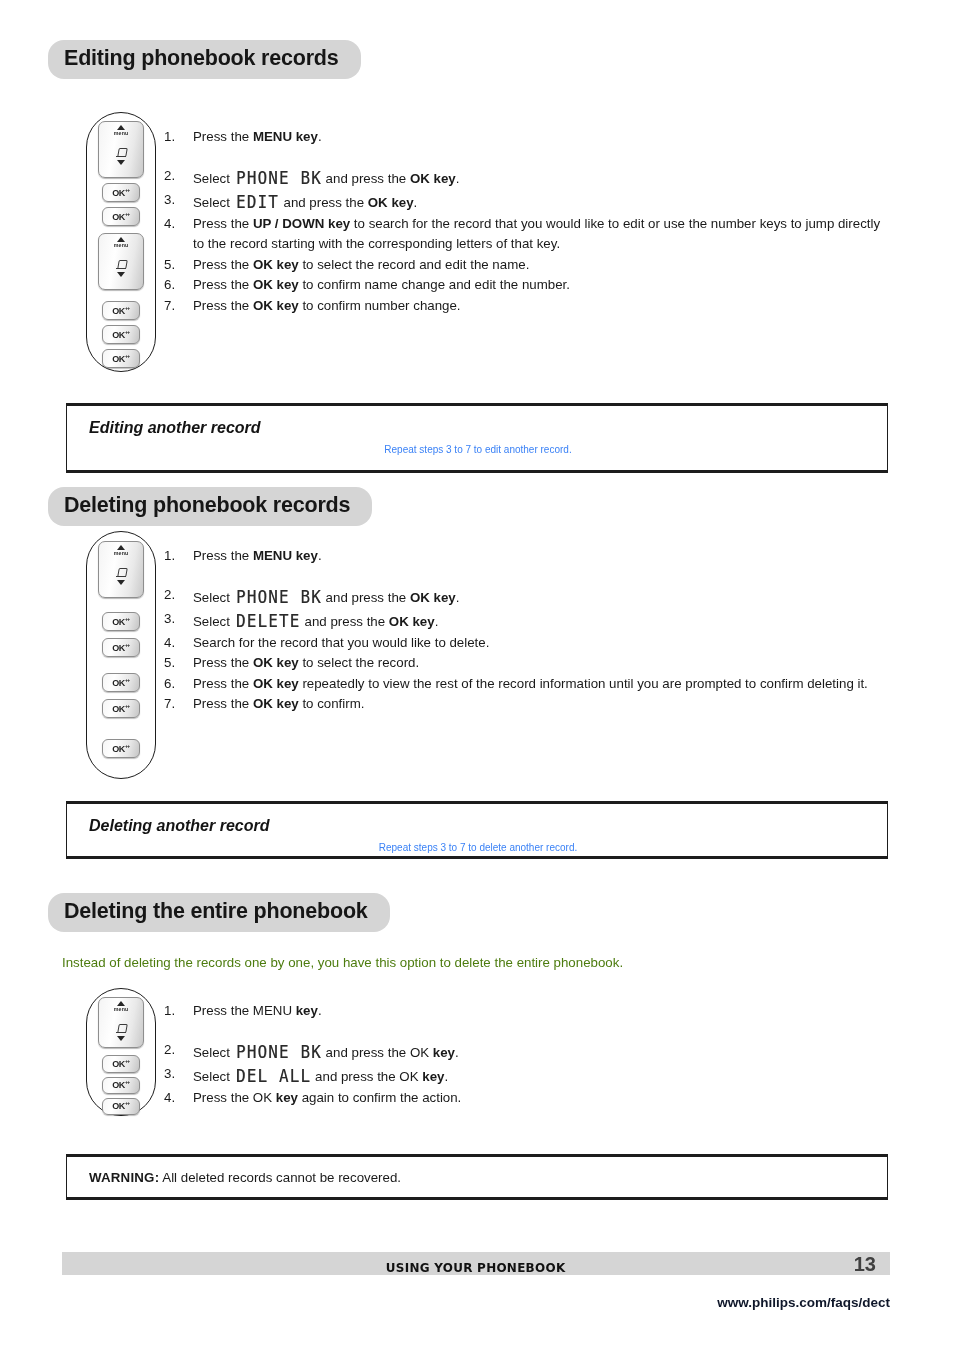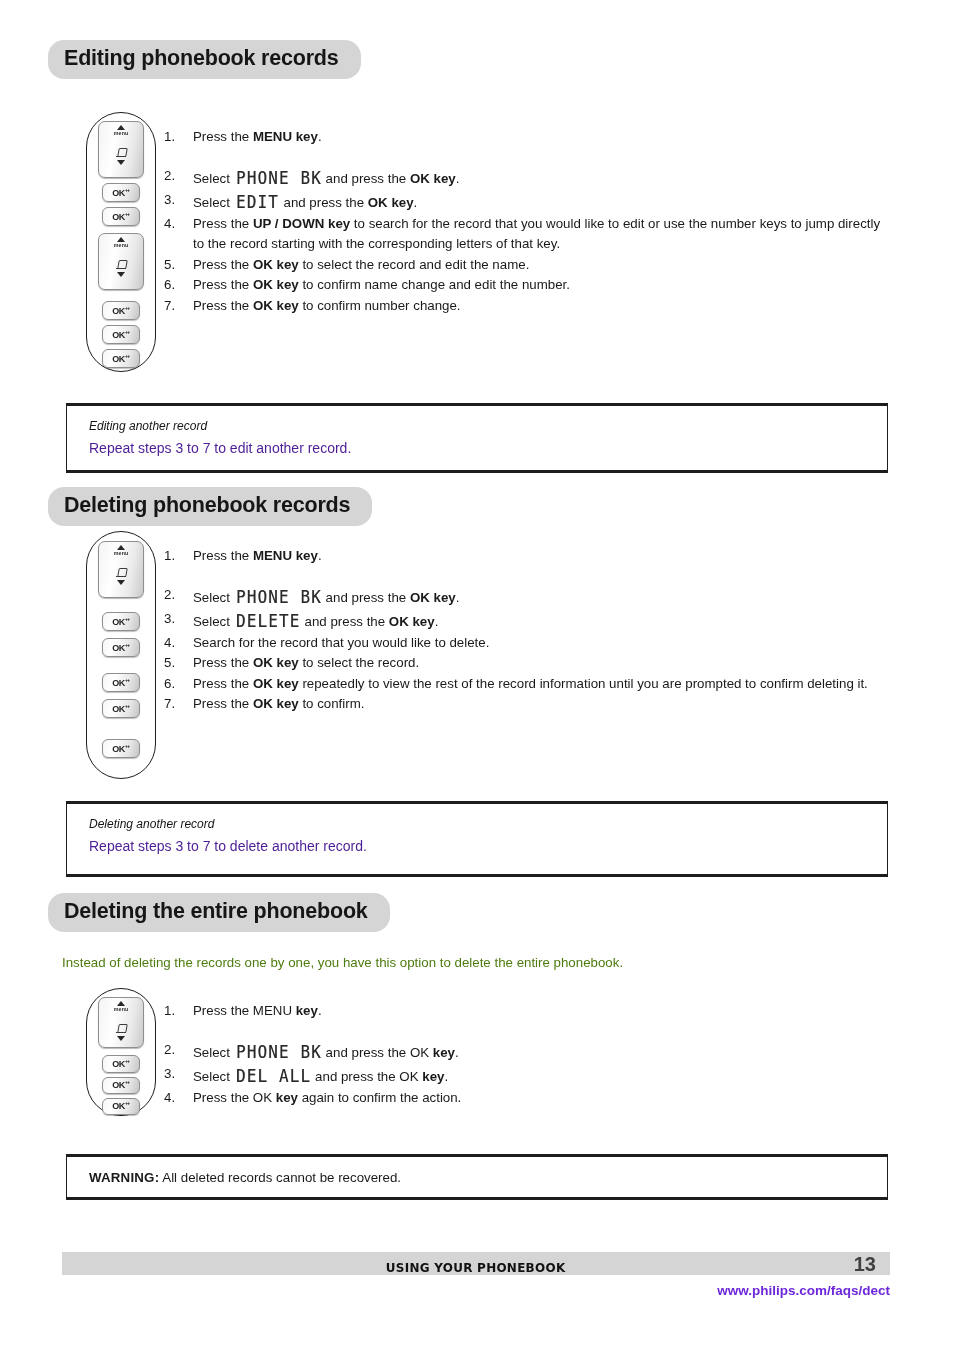--- a/index.html
+++ b/index.html
@@ -173,29 +173,30 @@
     position: absolute;
     box-sizing: border-box;
     border-top: 3px solid #1d1d1d;
     border-bottom: 3px solid #1d1d1d;
     border-left: 1.4px solid #1d1d1d;
     border-right: 1.4px solid #1d1d1d;
     background: #ffffff;
     padding: 13px 20px 14px 22px;
   }
   .note-title {
-    font-size: 12px;
-    font-weight: normal;
+    font-size: 16px;
+    font-weight: bold;
     font-style: italic;
     margin-bottom: 7px;
     color: #141414;
   }
   .note-body {
-    font-size: 14px;
-    color: #4c1d95;
+    font-size: 10px;
+    color: #3b82f6;
+    text-align: center;
   }
   .warn-body {
     font-size: 13.3px;
     color: #1a1a1a;
   }
   .warn-label { font-weight: bold; letter-spacing: 0.2px; }
 
   .intro-text {
     position: absolute;
     font-size: 13.3px;
@@ -226,22 +227,23 @@
     top: 50%;
     transform: translateY(-50%);
     font-size: 20px;
     font-weight: bold;
     color: #404040;
   }
   .footer-url {
     position: absolute;
     font-size: 13.5px;
     font-weight: bold;
-    color: #6d28d9;
+    color: #0f172a;
     text-align: right;
+    margin-top: 12px;
   }
 </style>
 </head>
 <body>
 
 <div class="page">
 
   <div class="heading-row" style="top:40px;">
     <span class="heading-pill">Editing phonebook records</span>
   </div>
@@ -322,21 +324,21 @@
   <div class="steps" style="left:160px; top:546px; width:733px;">
       <div class="step" style="margin-bottom: 18px;"><span class="num">1.</span><span><span>Press the </span><b>MENU key</b><span>.</span></span></div>
       <div class="step"><span class="num">2.</span><span><span>Select </span><span class="lcd">PHONE BK</span><span> and press the </span><b>OK key</b><span>.</span></span></div>
       <div class="step"><span class="num">3.</span><span><span>Select </span><span class="lcd">DELETE</span><span> and press the </span><b>OK key</b><span>.</span></span></div>
       <div class="step"><span class="num">4.</span><span><span>Search for the record that you would like to delete.</span></span></div>
       <div class="step"><span class="num">5.</span><span><span>Press the </span><b>OK key</b><span> to select the record.</span></span></div>
       <div class="step"><span class="num">6.</span><span><span>Press the </span><b>OK key</b><span> repeatedly to view the rest of the record information until you are prompted to confirm deleting it.</span></span></div>
       <div class="step"><span class="num">7.</span><span><span>Press the </span><b>OK key</b><span> to confirm.</span></span></div>
     </div>
 
-  <div class="note-box" style="left:66px; top:801px; width:822px; height:76px;">
+  <div class="note-box" style="left:66px; top:801px; width:822px; height:58px;">
     <div class="note-title">Deleting another record</div>
     <div class="note-body">Repeat steps 3 to 7 to delete another record.</div>
   </div>
 
   <div class="heading-row" style="top:893px;">
     <span class="heading-pill">Deleting the entire phonebook</span>
   </div>
 
   <div class="intro-text" style="left:62px; top:955px; width:840px;">Instead of deleting the records one by one, you have this option to delete the entire phonebook.</div>
 

